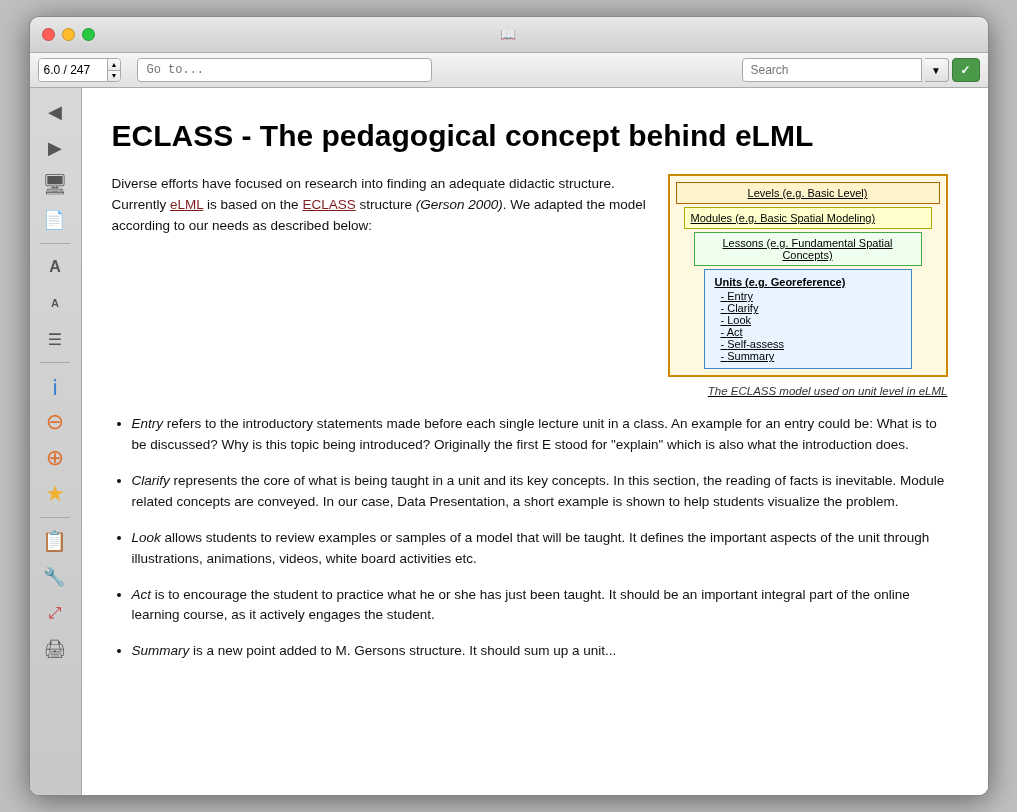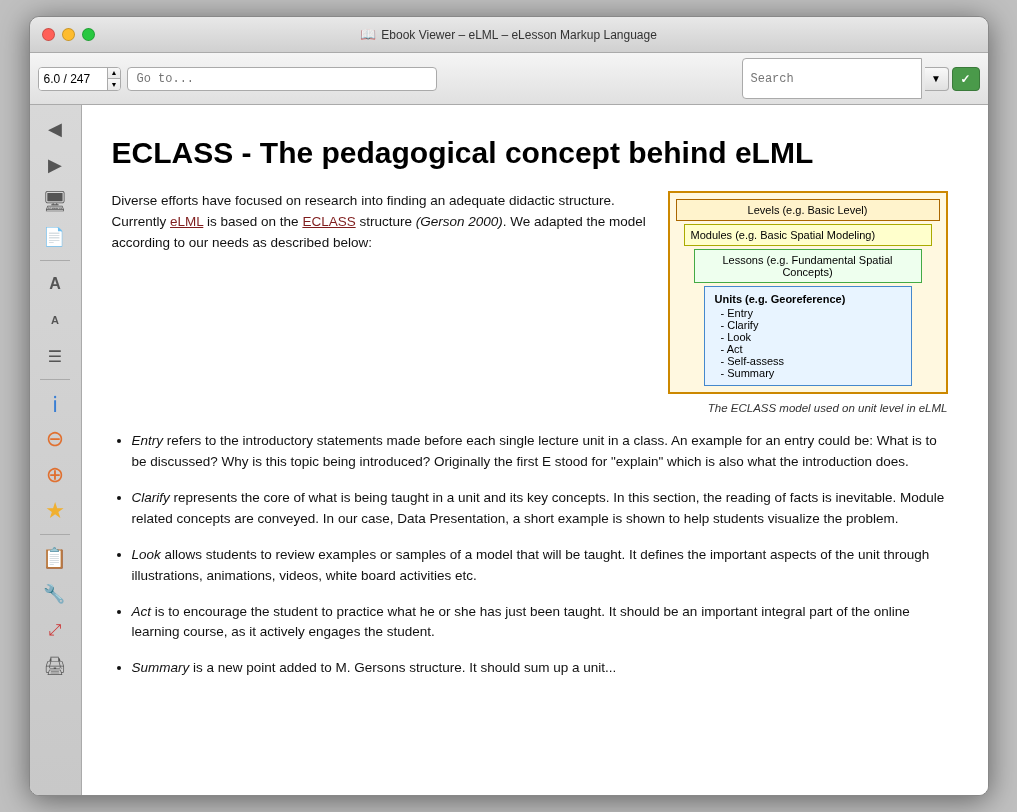--- a/index.html
+++ b/index.html
@@ -67,21 +67,21 @@
       font-size: 13px;
     }
 
     
     .toolbar {
       background: linear-gradient(to bottom, #f5f5f5, #e0e0e0);
       border-bottom: 1px solid #aaa;
       padding: 5px 8px;
       display: flex;
       align-items: center;
-      gap: 6px;
+      gap: 16px;
     }
     .page-input-group {
       display: flex;
       align-items: center;
       background: white;
       border: 1px solid #aaa;
       border-radius: 4px;
       overflow: hidden;
       height: 24px;
     }
@@ -127,29 +127,28 @@
       outline: none;
       font-family: Liberation Mono, monospace;
     }
 
     .search-group {
       display: flex;
       align-items: center;
       gap: 3px;
     }
     .search-input {
-      height: 41px;
+      height: 24px;
       border: 1px solid #aaa;
       border-radius: 4px 0 0 4px;
       padding: 8px 8px;
       font-size: 12px;
       width: 180px;
       outline: none;
       background: white;
-      font-family: Liberation Mono, monospace;
     }
     .search-dropdown-btn {
       height: 24px;
       width: 24px;
       background: linear-gradient(to bottom, #f8f8f8, #e0e0e0);
       border: 1px solid #aaa;
       border-left: none;
       border-radius: 0 4px 4px 0;
       cursor: pointer;
       display: flex;
@@ -264,20 +263,21 @@
     }
 
     .text-col a {
       color: #7f1d1d;
       text-decoration: underline;
     }
 
     .diagram-col {
       width: 280px;
       flex-shrink: 0;
+      text-decoration: underline;
     }
 
     .eclass-diagram {
       border: 2px solid #cc8800;
       background: #fff8e0;
       padding: 6px;
       font-size: 11px;
     }
     .diag-level {
       border: 1px solid #aa6600;
@@ -348,21 +348,20 @@
 <div class="window">
 
   <div class="title-bar">
     <div class="traffic-lights">
       <div class="traffic-light tl-close"></div>
       <div class="traffic-light tl-min"></div>
       <div class="traffic-light tl-max"></div>
     </div>
     <div class="title-bar-title">
       <span class="title-icon">📖</span>
-      <span>Ebook Viewer – eLML – eLesson Markup Language</span>
     </div>
   </div>
 
   <div class="toolbar">
     <div class="page-input-group">
       <input class="page-input" type="text" value="6.0 / 247" style="">
       <div class="page-stepper">
         <button class="stepper-btn">▲</button>
         <button class="stepper-btn">▼</button>
       </div>

